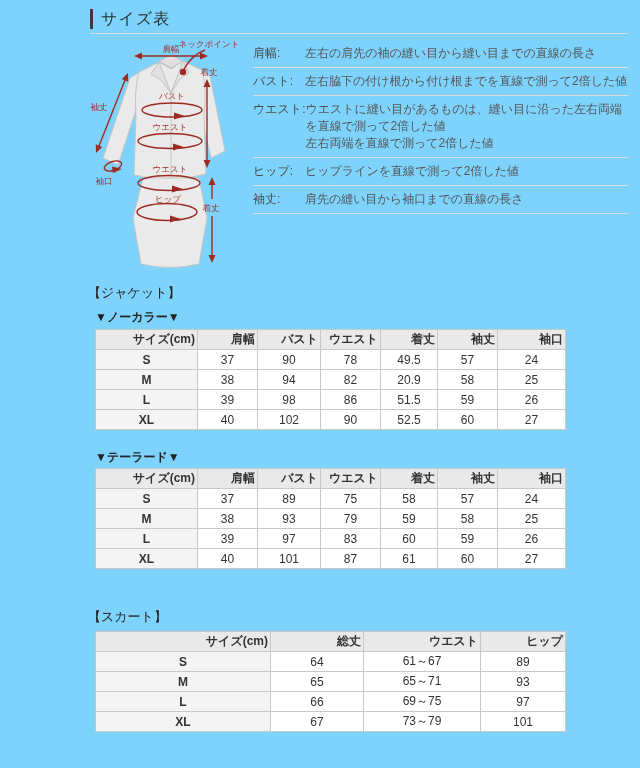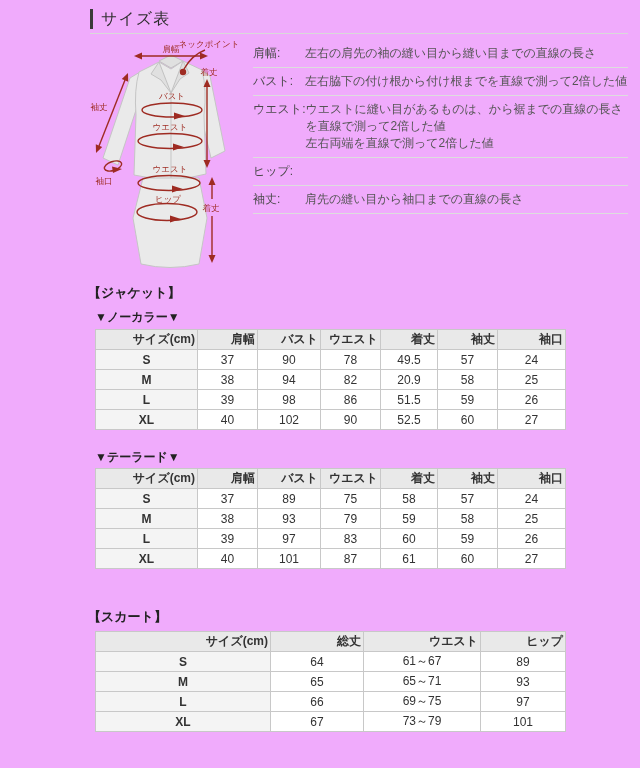--- a/index.html
+++ b/index.html
@@ -1,18 +1,18 @@
 <!DOCTYPE html>
 <html><head>
 <meta charset="utf-8">
 <style>
   * { margin:0; padding:0; box-sizing:border-box; }
   html,body { background:#fff; }
   body { font-family:"Liberation Sans","DejaVu Sans",sans-serif; color:#333; }
-  .page { position:relative; width:640px; height:768px; background:#f0abfc; overflow:hidden; }
+  .page { position:relative; width:640px; height:768px; background:#7dd3fc; overflow:hidden; }
 
   
   .page-title { position:absolute; left:90px; top:9px; font-size:16px; color:#2e2e2e;
                 border-left:3px solid #3a3a3a; padding-left:8px; line-height:20px; letter-spacing:1px; }
   .title-rule { position:absolute; left:90px; top:33px; width:538px; height:1px; background:#d9d9d9; }
 
   
   .diagram { position:absolute; left:80px; top:35px; width:158px; height:235px; }
   .garment { fill:#eaeaea; stroke:#c5c5c5; stroke-width:1; }
   .garment-dark { fill:#e0e0e0; stroke:#c2c2c2; stroke-width:1; }
@@ -22,21 +22,21 @@
   .dlabel { fill:#9e2b22; font-size:8.5px; font-family:"Liberation Sans","DejaVu Sans",sans-serif; }
 
   
   .defs { position:absolute; left:237px; top:40px; width:391px; font-size:12px; color:#555; }
   .def-row { display:flex; padding:5px 0; border-bottom:1px solid #ddd; line-height:17px;margin-left:16px; }
   .def-term { flex:0 0 52px; white-space:nowrap; color:#4a4a4a; }
   .def-desc { flex:1; }
   .def-marker { color:#cc0000; }
 
   
-  .sec-heading { position:absolute; left:88px; font-size:13px; font-weight:bold; color:#222; }
+  .sec-heading { position:absolute; left:88px; font-size:13px; font-weight:normal; color:#222; }
   .sub-heading { position:absolute; left:95px; font-size:12px; font-weight:bold; color:#222; }
 
   
   table.size { position:absolute; left:95px; width:470px; border-collapse:collapse; table-layout:fixed;
                font-size:12px; color:#333; border:1px solid #aaa; }
   table.size th, table.size td { border:1px solid #c8c8c8; height:20px; text-align:center;
                                  vertical-align:middle; padding:0 2px; }
   table.size thead th { background:#e9e9e9; font-weight:bold;text-align:right; }
   table.size td.size-col { background:#f4f4f4; font-weight:bold; }
   table.size td.val { background:#fff; font-weight:normal; }
@@ -111,27 +111,28 @@
       <div class="def-term">肩幅:</div>
       <div class="def-desc">左右の肩先の袖の縫い目から縫い目までの直線の長さ</div>
     </div>
     <div class="def-row">
       <div class="def-term">バスト:</div>
       <div class="def-desc">左右脇下の付け根から付け根までを直線で測って2倍した値</div>
     </div>
     <div class="def-row">
       <div class="def-term">ウエスト:</div>
       <div class="def-desc">
-        <div>ウエストに縫い目があるものは、から裾までの直線の長さ</div>
+        <div>ウエストに縫い目があるものは、縫い目に沿った左右両端</div>
         <div>を直線で測って2倍した値</div>
         <div>左右両端を直線で測って2倍した値</div>
       </div>
     </div>
     <div class="def-row">
       <div class="def-term">ヒップ:</div>
+      <div class="def-desc">ヒップラインを直線で測って2倍した値</div>
     </div>
     <div class="def-row">
       <div class="def-term">袖丈:</div>
       <div class="def-desc">肩先の縫い目から袖口までの直線の長さ</div>
     </div>
   </div>
 
   <div class="sec-heading" style="top:284px;">【ジャケット】</div>
   <div class="sub-heading" style="top:309px;">▼ノーカラー▼</div>
 

